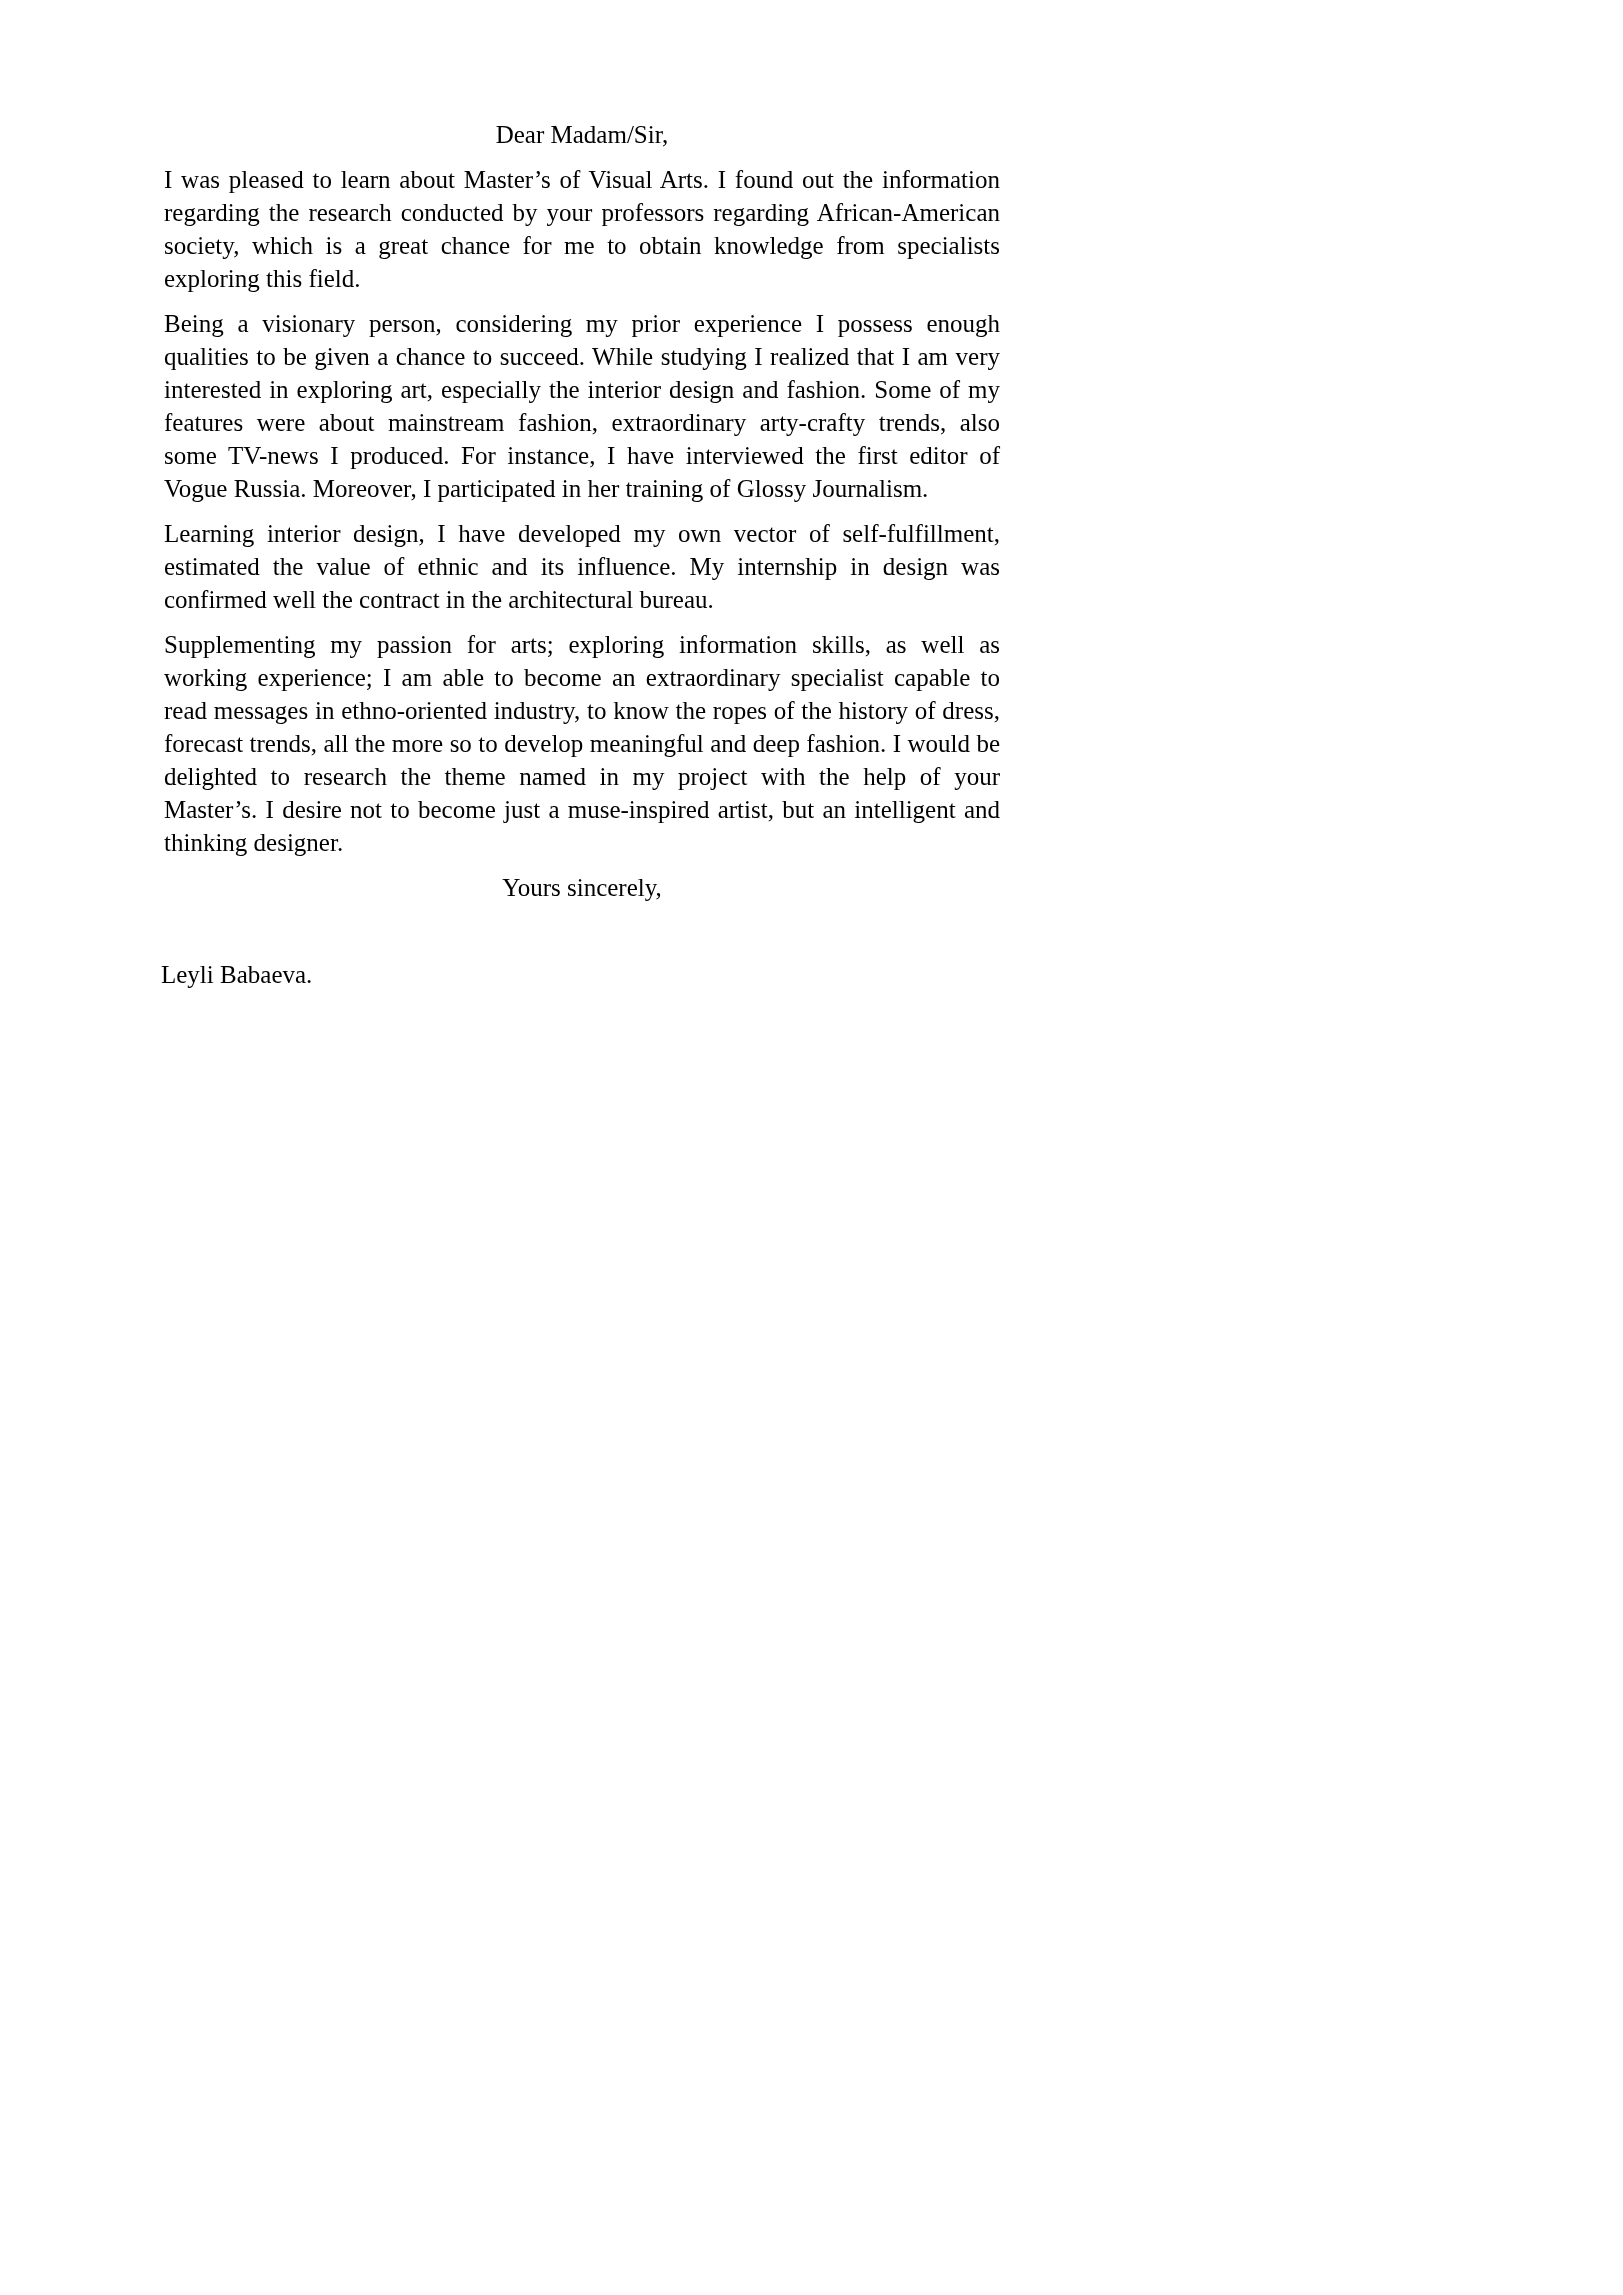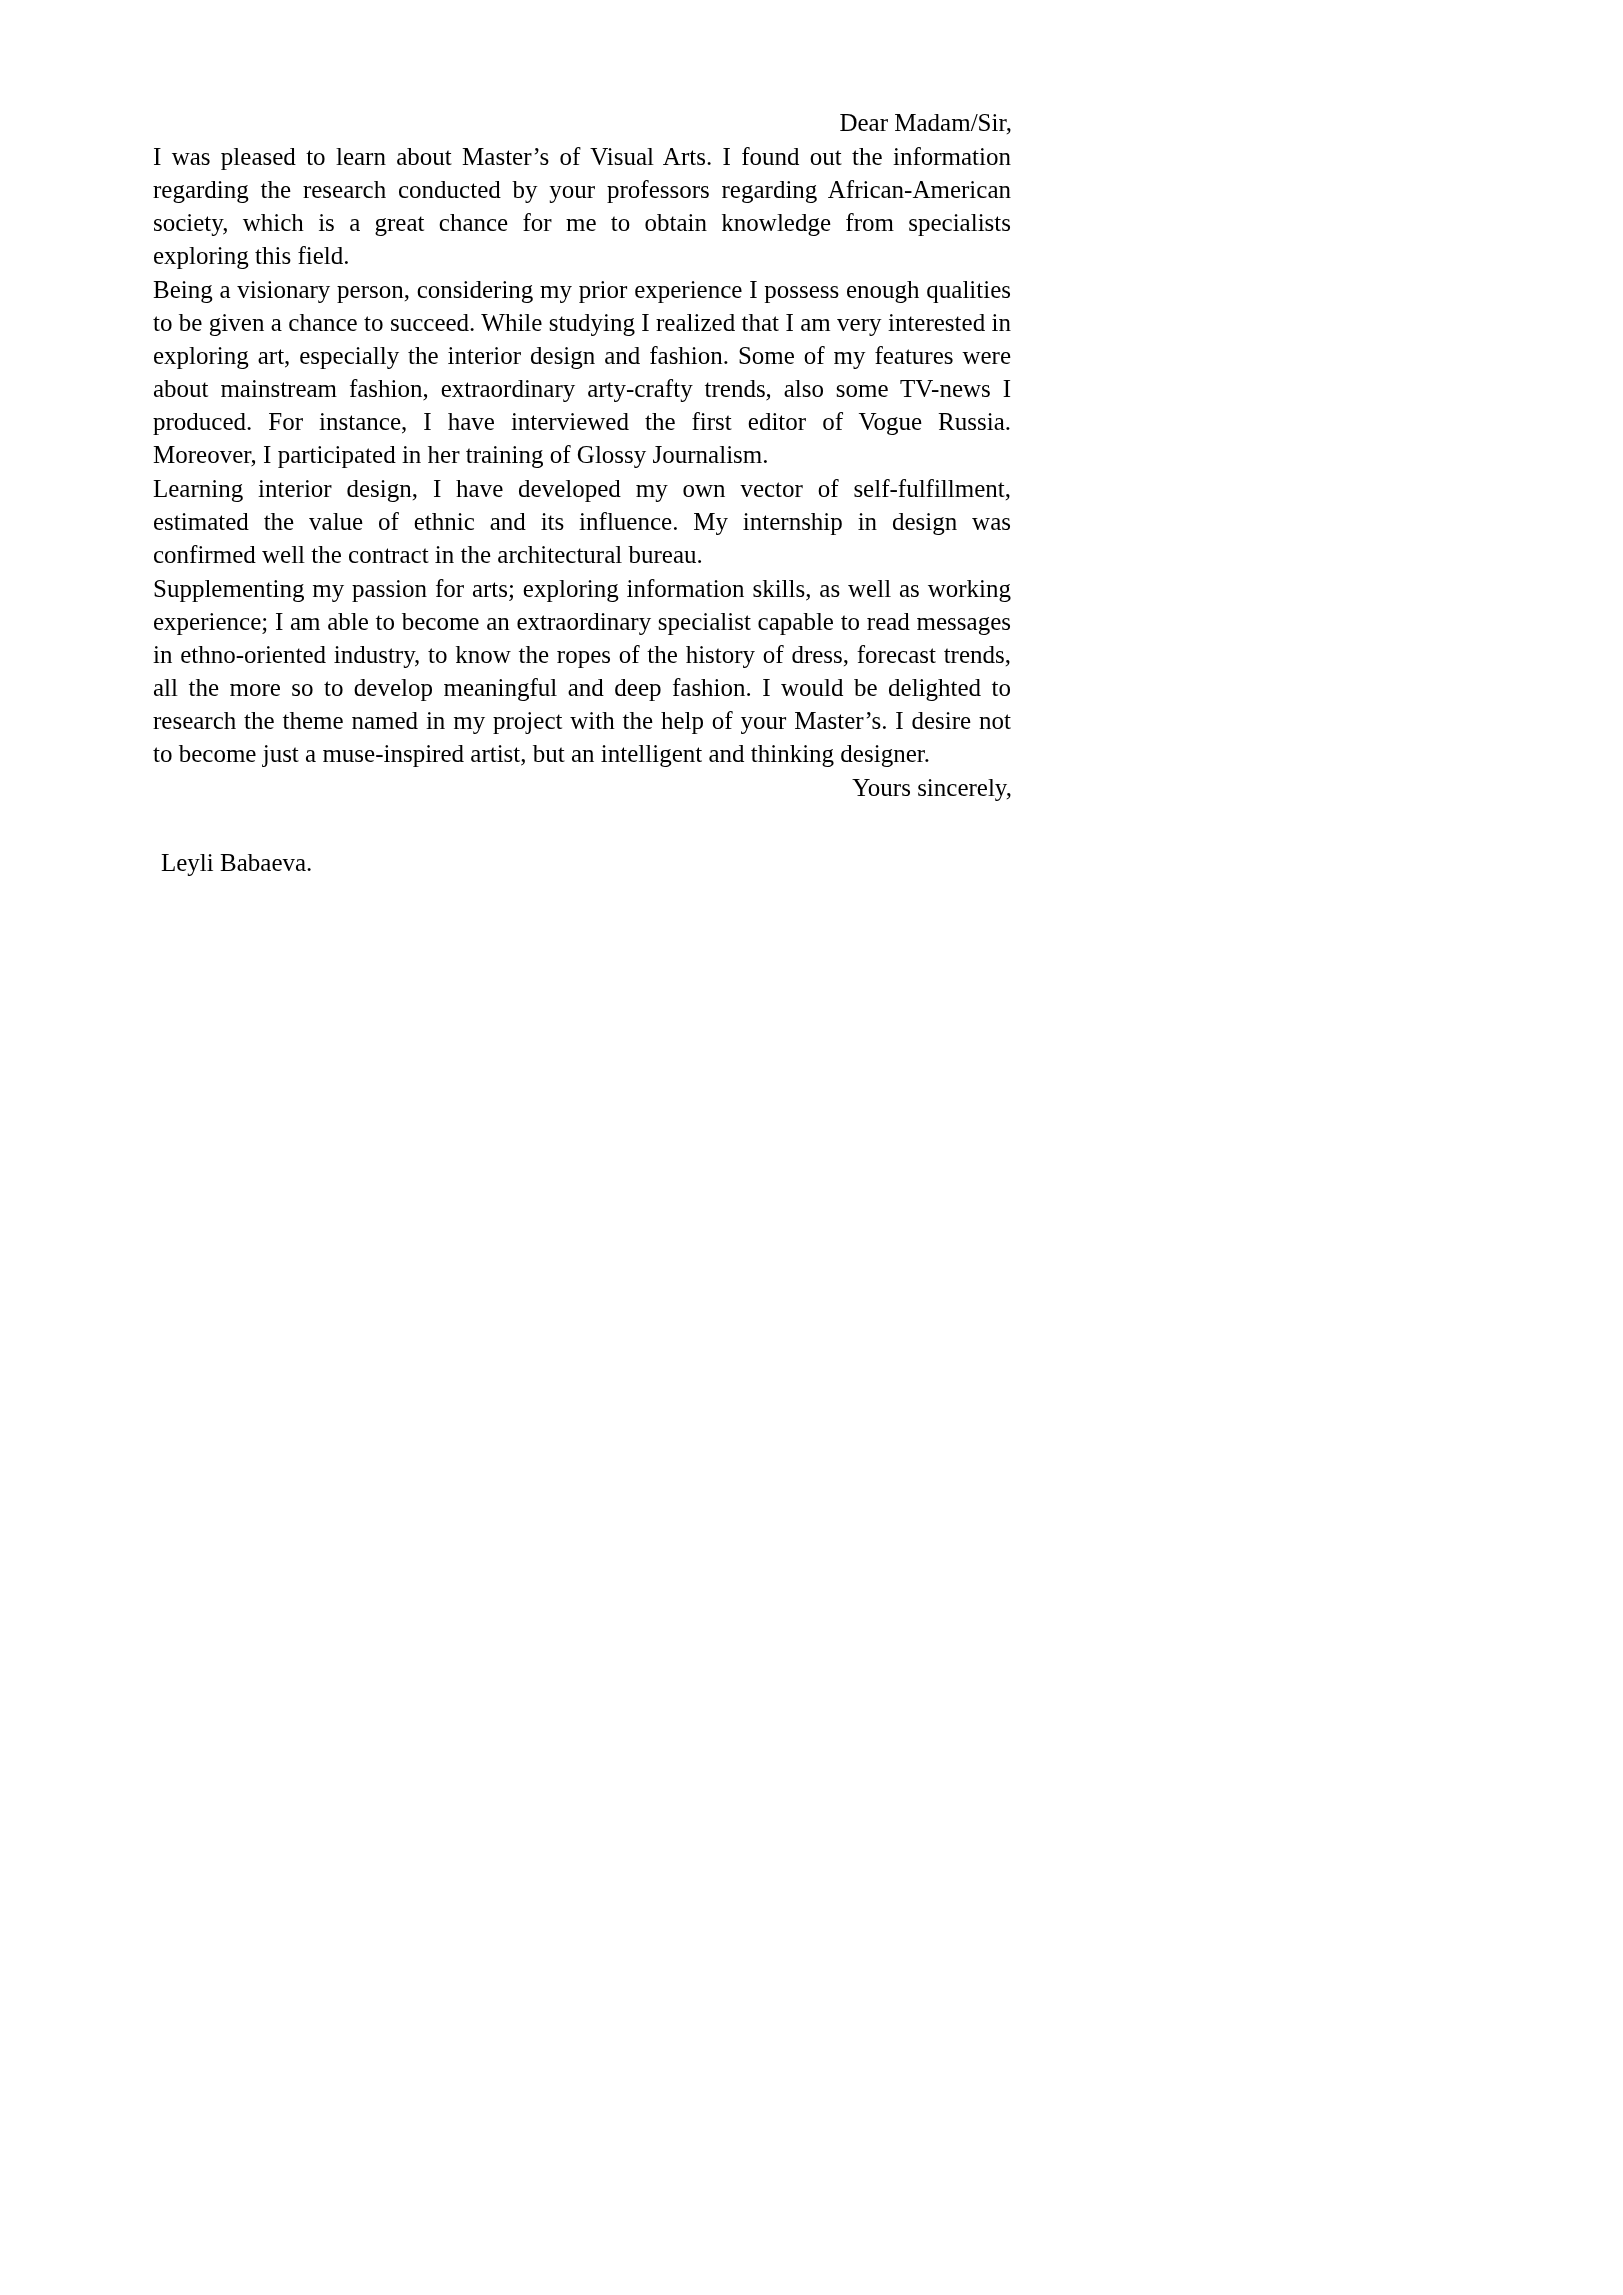--- a/index.html
+++ b/index.html
@@ -23,30 +23,30 @@
     font-family: "Liberation Serif", "DejaVu Serif", serif;
     font-size: 25px;
     line-height: 33px;
     color: #000000;
     text-align: justify;
     text-justify: inter-word;
     -webkit-hyphens: none;
     hyphens: none;
   }
   .para {
-    margin: 1px;
+    margin: 12px;
     padding: 0;
     text-align: justify;
     text-align-last: left;
   }
   .salutation,
   .closing {
-    margin: 0;
+    margin: 12px;
     padding: 0;
-    text-align: right;
+    text-align: center;
   }
   .signature {
     margin: 9px;
     padding: 0;
     text-align: left;
   }
   .gap {
     display: block;
     height: 33px;
   }

